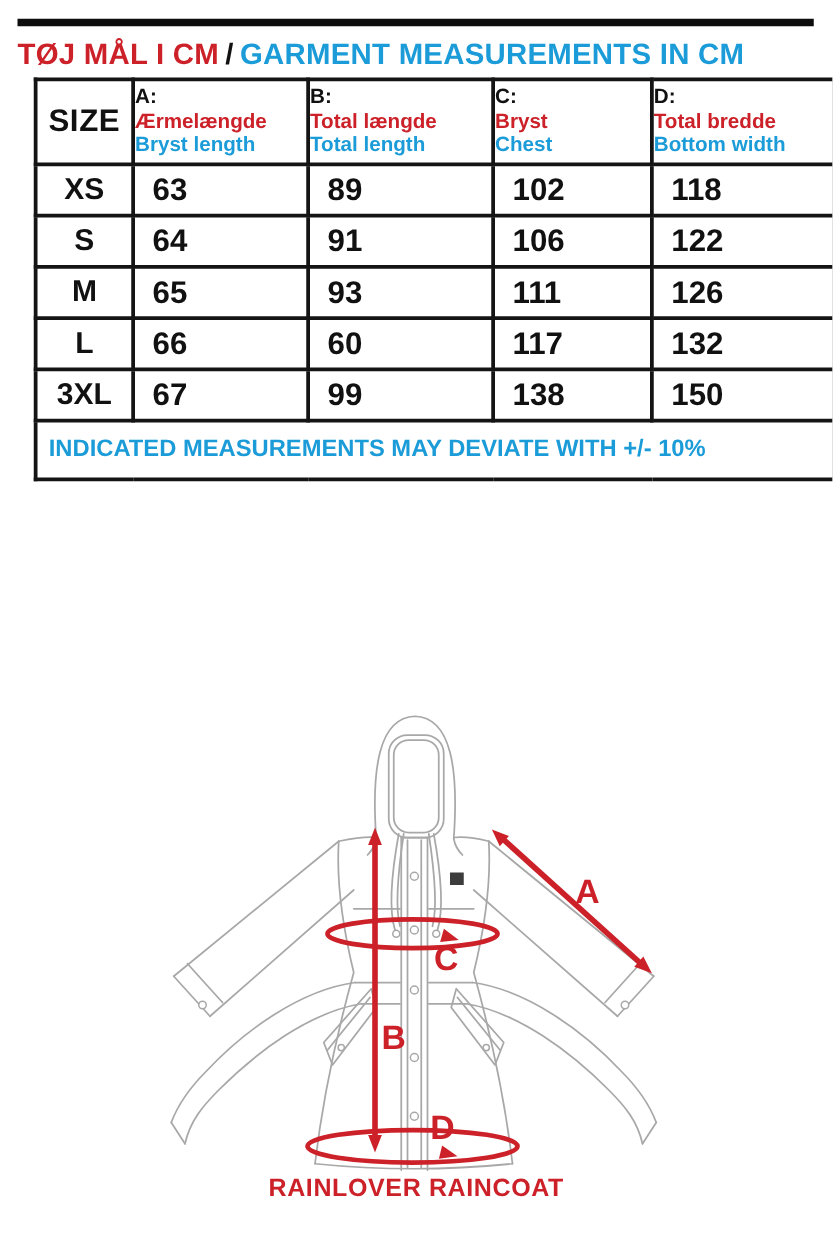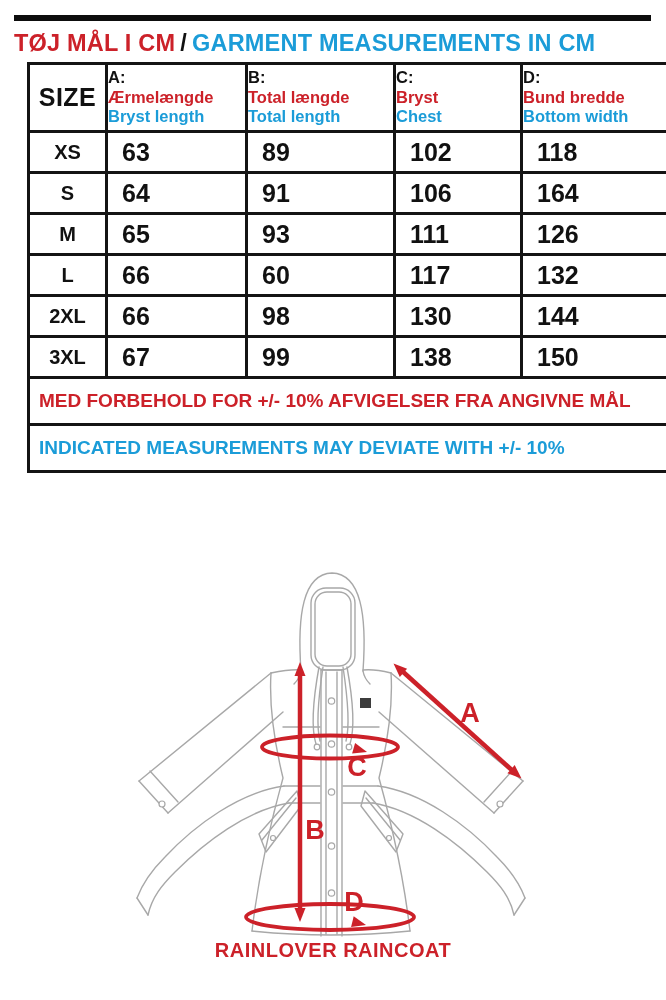--- a/index.html
+++ b/index.html
@@ -18,21 +18,21 @@
   table.chart th,table.chart td{border:3px solid var(--ink);padding:0;vertical-align:middle;}
   tr.hdr{height:68px;}
   tr.data{height:41px;}
   tr.note{height:47px;}
   .size-h{font-size:25px;font-weight:bold;color:#111;text-align:center;letter-spacing:0.5px;}
   .col-h{text-align:left;padding-left:10px;}
   .col-h div{font-size:16.5px;font-weight:bold;line-height:19.5px;}
   .col-h .letter{color:#111;}
   .col-h .cda{color:var(--red);}
   .col-h .cen{color:var(--blue);}
-  .sz{font-size:20px;font-weight:bold;color:#111;text-align:center;}
+  .sz{font-size:24px;font-weight:bold;color:#111;text-align:center;}
   .val{font-size:25px;font-weight:bold;color:#111;text-align:left;padding-left:14px !important;}
   .note td{font-size:19px;font-weight:bold;text-align:left;padding-left:9px !important;}
   .note-da td{color:var(--red);}
   .note-en td{color:var(--blue);}
 
   svg.diagram{position:absolute;left:0;top:535px;}
   .coat{stroke:var(--line);fill:none;stroke-width:1.4;stroke-linecap:round;stroke-linejoin:round;}
   .patch{fill:#3c3c3c;stroke:none;}
   .snap{stroke:var(--line);fill:#ffffff;stroke-width:1.2;}
   .btn{stroke:var(--line);fill:#ffffff;stroke-width:1.2;}
@@ -74,68 +74,58 @@
         <div class="cda">Total længde</div>
         <div class="cen">Total length</div>
       </th>
       <th class="col-h">
         <div class="letter">C:</div>
         <div class="cda">Bryst</div>
         <div class="cen">Chest</div>
       </th>
       <th class="col-h">
         <div class="letter">D:</div>
-        <div class="cda">Bund bredde</div>
+        <div class="cda">Total bredde</div>
         <div class="cen">Bottom width</div>
       </th>
     </tr>
     <tr class="data">
       <td class="sz">XS</td>
       <td class="val">63</td>
       <td class="val">89</td>
       <td class="val">102</td>
       <td class="val">118</td>
     </tr>
     <tr class="data">
       <td class="sz">S</td>
       <td class="val">64</td>
       <td class="val">91</td>
       <td class="val">106</td>
-      <td class="val">164</td>
+      <td class="val">122</td>
     </tr>
     <tr class="data">
       <td class="sz">M</td>
       <td class="val">65</td>
       <td class="val">93</td>
       <td class="val">111</td>
       <td class="val">126</td>
     </tr>
     <tr class="data">
       <td class="sz">L</td>
       <td class="val">66</td>
       <td class="val">60</td>
       <td class="val">117</td>
       <td class="val">132</td>
     </tr>
     <tr class="data">
-      <td class="sz">2XL</td>
-      <td class="val">66</td>
-      <td class="val">98</td>
-      <td class="val">130</td>
-      <td class="val">144</td>
-    </tr>
-    <tr class="data">
       <td class="sz">3XL</td>
       <td class="val">67</td>
       <td class="val">99</td>
       <td class="val">138</td>
       <td class="val">150</td>
-    </tr>
-    <tr class="note note-da">
-      <td colspan="5">MED FORBEHOLD FOR +/- 10% AFVIGELSER FRA ANGIVNE MÅL</td>
     </tr>
     <tr class="note note-en">
       <td colspan="5">INDICATED MEASUREMENTS MAY DEVIATE WITH +/- 10%</td>
     </tr>
   </tbody>
     </table>
 
   <svg class="diagram" width="666" height="445" viewBox="0 535 666 445" xmlns="http://www.w3.org/2000/svg">
 
     <g class="coat">

